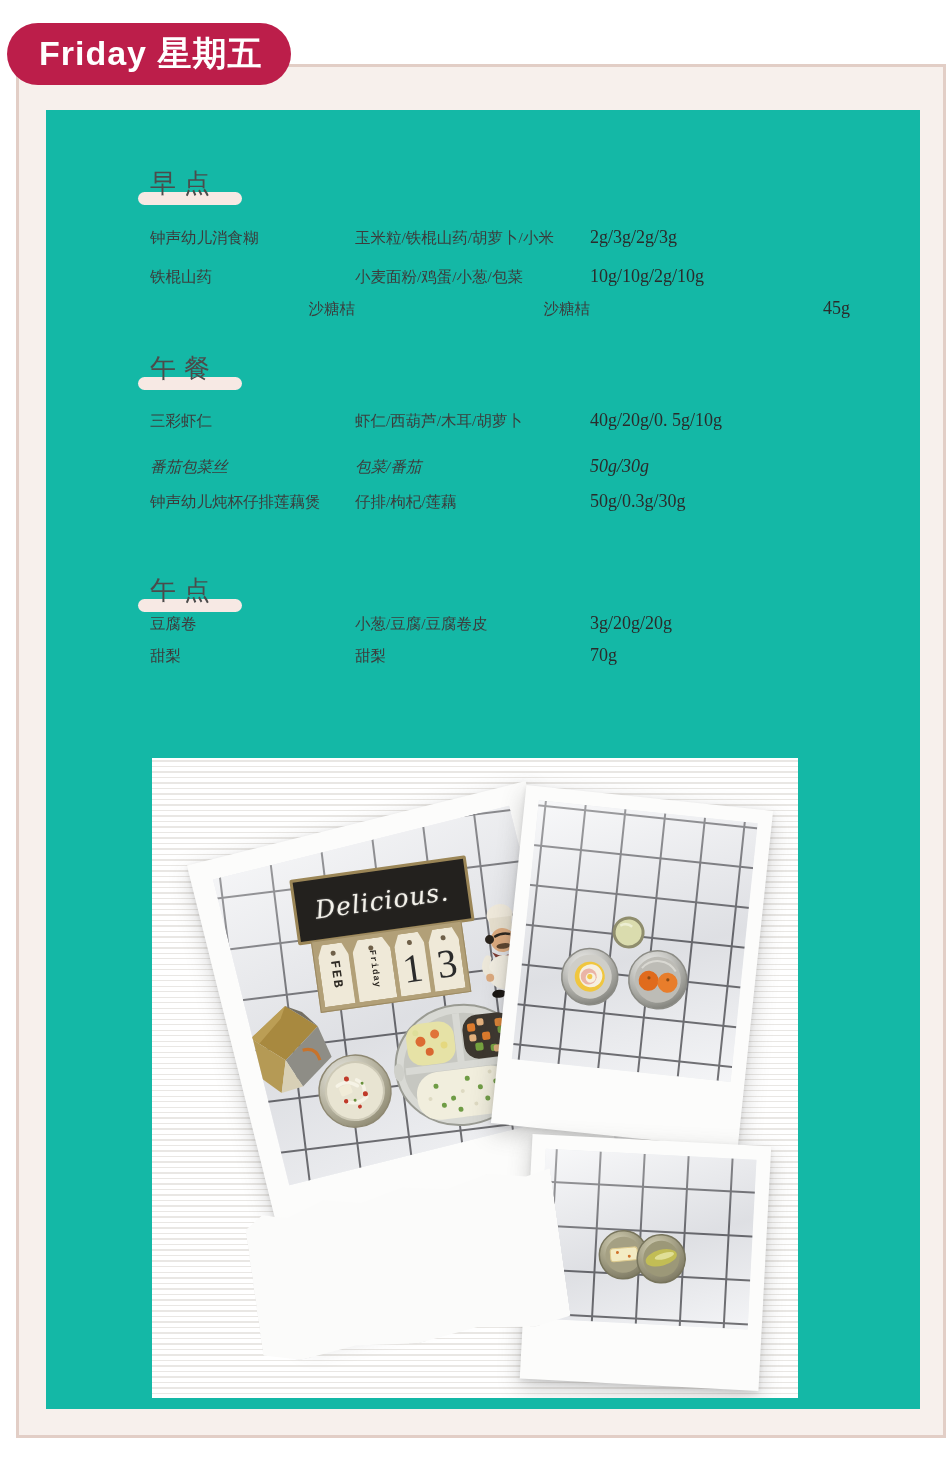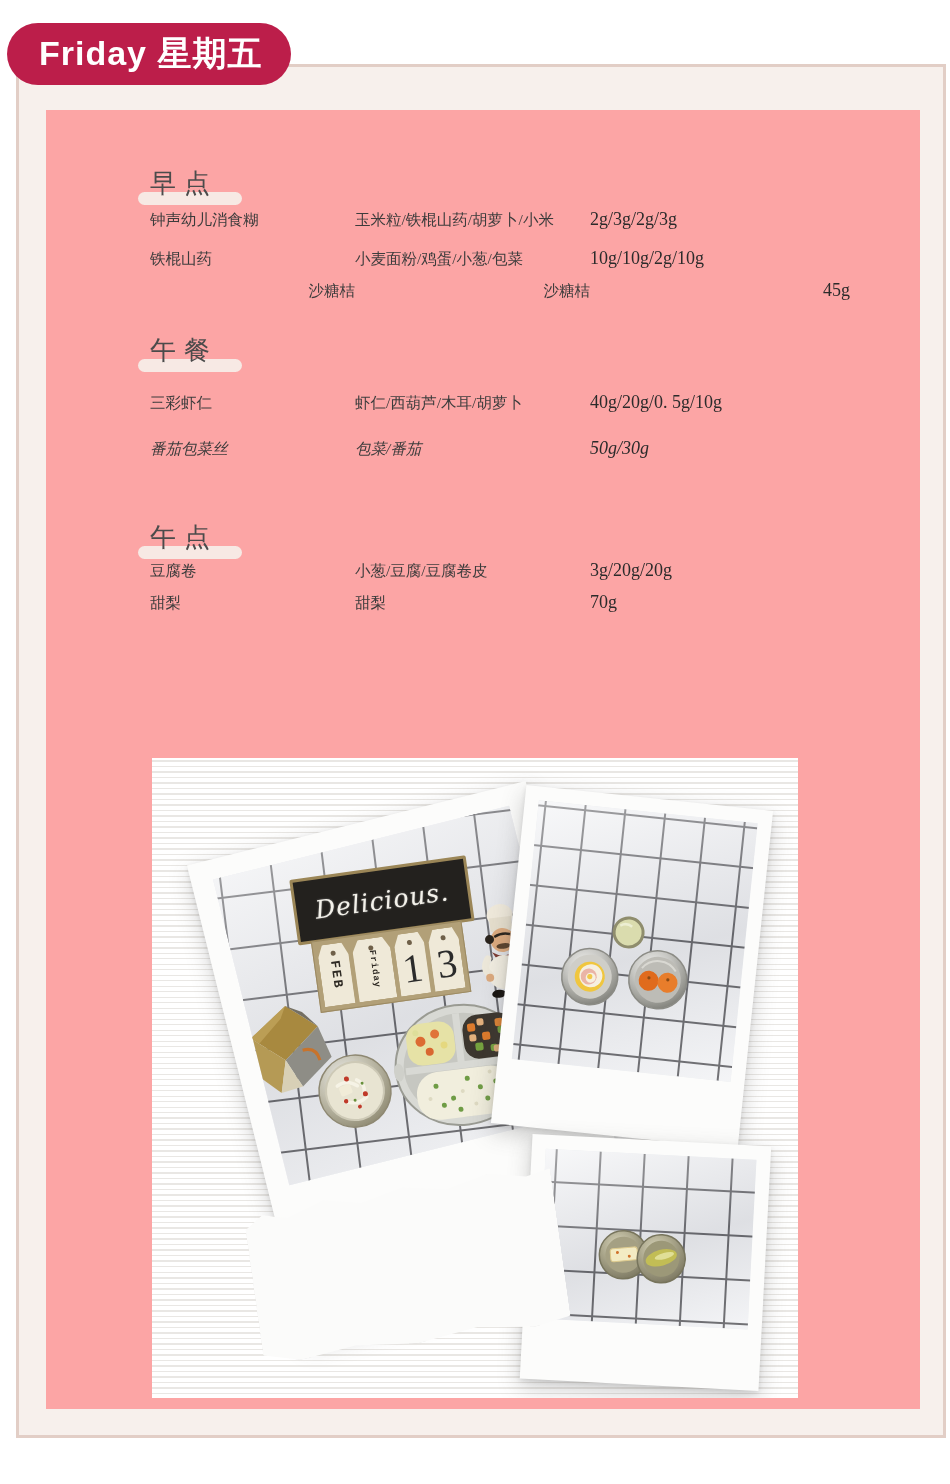--- a/index.html
+++ b/index.html
@@ -8,21 +8,21 @@
     font-family:"Liberation Sans","DejaVu Sans",sans-serif;
     overflow:hidden;
   }
   
   .frame{
     position:absolute;left:16px;top:64px;width:930px;height:1374px;
     background:#f7f0ec;border:3px solid #e2cec6;box-sizing:border-box;
   }
   .card{
     position:absolute;left:46px;top:110px;width:874px;height:1299px;
-    background:#fca5a5;
+    background:#14b8a6;
   }
   
   .badge{
     position:absolute;left:7px;top:23px;width:284px;height:62px;
     background:#bc1e4a;border-radius:34px;color:#ffffff;
     display:flex;align-items:center;padding-left:32px;box-sizing:border-box;
     font-size:34px;font-weight:bold;letter-spacing:1px;z-index:20;
   }
   
   .menu{position:absolute;left:104px;top:0;width:700px;}
@@ -32,21 +32,21 @@
   .menu-section:nth-of-type(3){margin-top:63px;}
   .section-title{
     margin:0;display:inline-block;position:relative;
     font-size:26px;font-weight:500;color:#4b4b4b;letter-spacing:8px;
     line-height:30px;z-index:1;
   }
   .section-title::after{
     content:"";position:absolute;left:-12px;bottom:-7px;width:104px;height:13px;
     background:#f7e9e4;border-radius:8px;z-index:-1;
   }
-  .menu-rows{margin-top:11px;}
+  .menu-rows{margin-top:29px;}
   .menu-section:nth-of-type(2) .menu-rows{margin-top:27px;}
   .menu-section:nth-of-type(3) .menu-rows{margin-top:8px;}
   .menu-row{
     display:grid;grid-template-columns:205px 235px 1fr;
     font-size:15.5px;color:#3c3c3c;line-height:21px;
     font-family:"Liberation Serif","DejaVu Serif",serif;
   }
   .menu-row + .menu-row{margin-top:17px;}
   .menu-section:nth-of-type(1) .menu-row:nth-child(2){margin-top:18px;}
   .menu-section:nth-of-type(1) .menu-row:nth-child(3){margin-top:11px;text-align:right;}
@@ -176,20 +176,25 @@
     <span class="ingredients">虾仁/西葫芦/木耳/胡萝卜</span>
     <span class="amount">40g/20g/0. 5g/10g</span>
   </div>
 
   <div class="menu-row">
     <span class="dish">番茄包菜丝</span>
     <span class="ingredients">包菜/番茄</span>
     <span class="amount">50g/30g</span>
   </div>
 
+  <div class="menu-row">
+    <span class="dish">钟声幼儿炖杯仔排莲藕煲</span>
+    <span class="ingredients">仔排/枸杞/莲藕</span>
+    <span class="amount">50g/0.3g/30g</span>
+  </div>
 </div>
   </section>
 
   <section class="menu-section">
     <h2 class="section-title">午点</h2>
     <div class="menu-rows">
   <div class="menu-row">
     <span class="dish">豆腐卷</span>
     <span class="ingredients">小葱/豆腐/豆腐卷皮</span>
     <span class="amount">3g/20g/20g</span>

